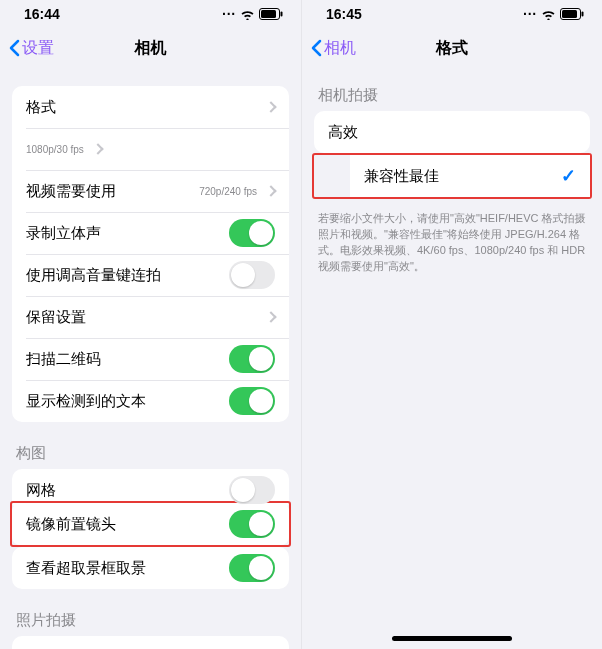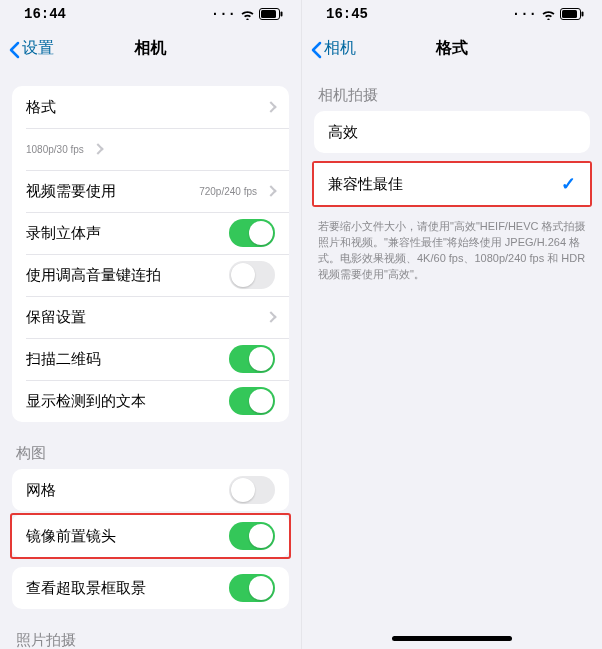--- a/index.html
+++ b/index.html
@@ -22,35 +22,34 @@
   .phone + .phone { border-left: 1px solid #e5e5ea; }
   .status-bar {
     height: 28px;
     display: flex;
     align-items: center;
     justify-content: space-between;
     padding: 0 18px 0 24px;
     font-size: 14px;
     font-weight: 600;
     background: #f2f2f7;
-    font-family: Liberation Mono, monospace;
   }
   .status-right { display: flex; align-items: center; gap: 4px; }
   .nav-bar {
     height: 40px;
     display: flex;
     align-items: center;
     position: relative;
     background: #f2f2f7;
     padding: 0 8px;
   }
   .nav-back {
     display: flex;
-    align-items: flex-end;
-    color: #0369a1;
+    align-items: center;
+    color: #8b5cf6;
     font-size: 16px;
     gap: 2px;
   }
   .nav-title {
     position: absolute;
     left: 0; right: 0;
     text-align: center;
     font-size: 16px;
     font-weight: 600;
     pointer-events: none;
@@ -199,35 +198,35 @@
         <span class="row-label">扫描二维码</span>
         <span class="switch on"></span>
       </div>
       <div class="row">
         <span class="row-label">显示检测到的文本</span>
         <span class="switch on"></span>
       </div>
     </div>
 
     <div class="section-header">构图</div>
-    <div class="group" style="margin-bottom:24px;">
+    <div class="group" style="margin-bottom:12px;">
       <div class="row">
         <span class="row-label">网格</span>
         <span class="switch off"></span>
       </div>
     </div>
     <div class="highlight-box" style="margin-top:-22px; margin-bottom:0;">
       <div class="group" style="margin:0; border-radius:8px;">
         <div class="row">
           <span class="row-label">镜像前置镜头</span>
           <span class="switch on"></span>
         </div>
       </div>
     </div>
-    <div class="group" style="margin-top:8px;">
+    <div class="group" style="margin-top:0;">
       <div class="row">
         <span class="row-label">查看超取景框取景</span>
         <span class="switch on"></span>
       </div>
     </div>
 
     <div class="section-header">照片拍摄</div>
     <div class="group" style="margin-bottom:6px;">
       <div class="row">
         
@@ -262,21 +261,21 @@
     <div class="nav-title">格式</div>
   </div>
 
   <div class="content">
     <div class="section-header">相机拍摄</div>
     <div class="group" style="margin-bottom:0;">
       <div class="row">
         <span class="row-label">高效</span>
       </div>
     </div>
-    <div class="highlight-box" style="margin-top:8px;">
+    <div class="highlight-box" style="margin-top:0;padding-left:36px;">
       <div class="group" style="margin:0; border-radius:0;">
         <div class="row">
           <span class="row-label">兼容性最佳</span>
           <span class="check">✓</span>
         </div>
       </div>
     </div>
     <div class="section-footer" style="margin-top:6px;">若要缩小文件大小，请使用"高效"HEIF/HEVC 格式拍摄照片和视频。"兼容性最佳"将始终使用 JPEG/H.264 格式。电影效果视频、4K/60 fps、1080p/240 fps 和 HDR 视频需要使用"高效"。</div>
   </div>
 

